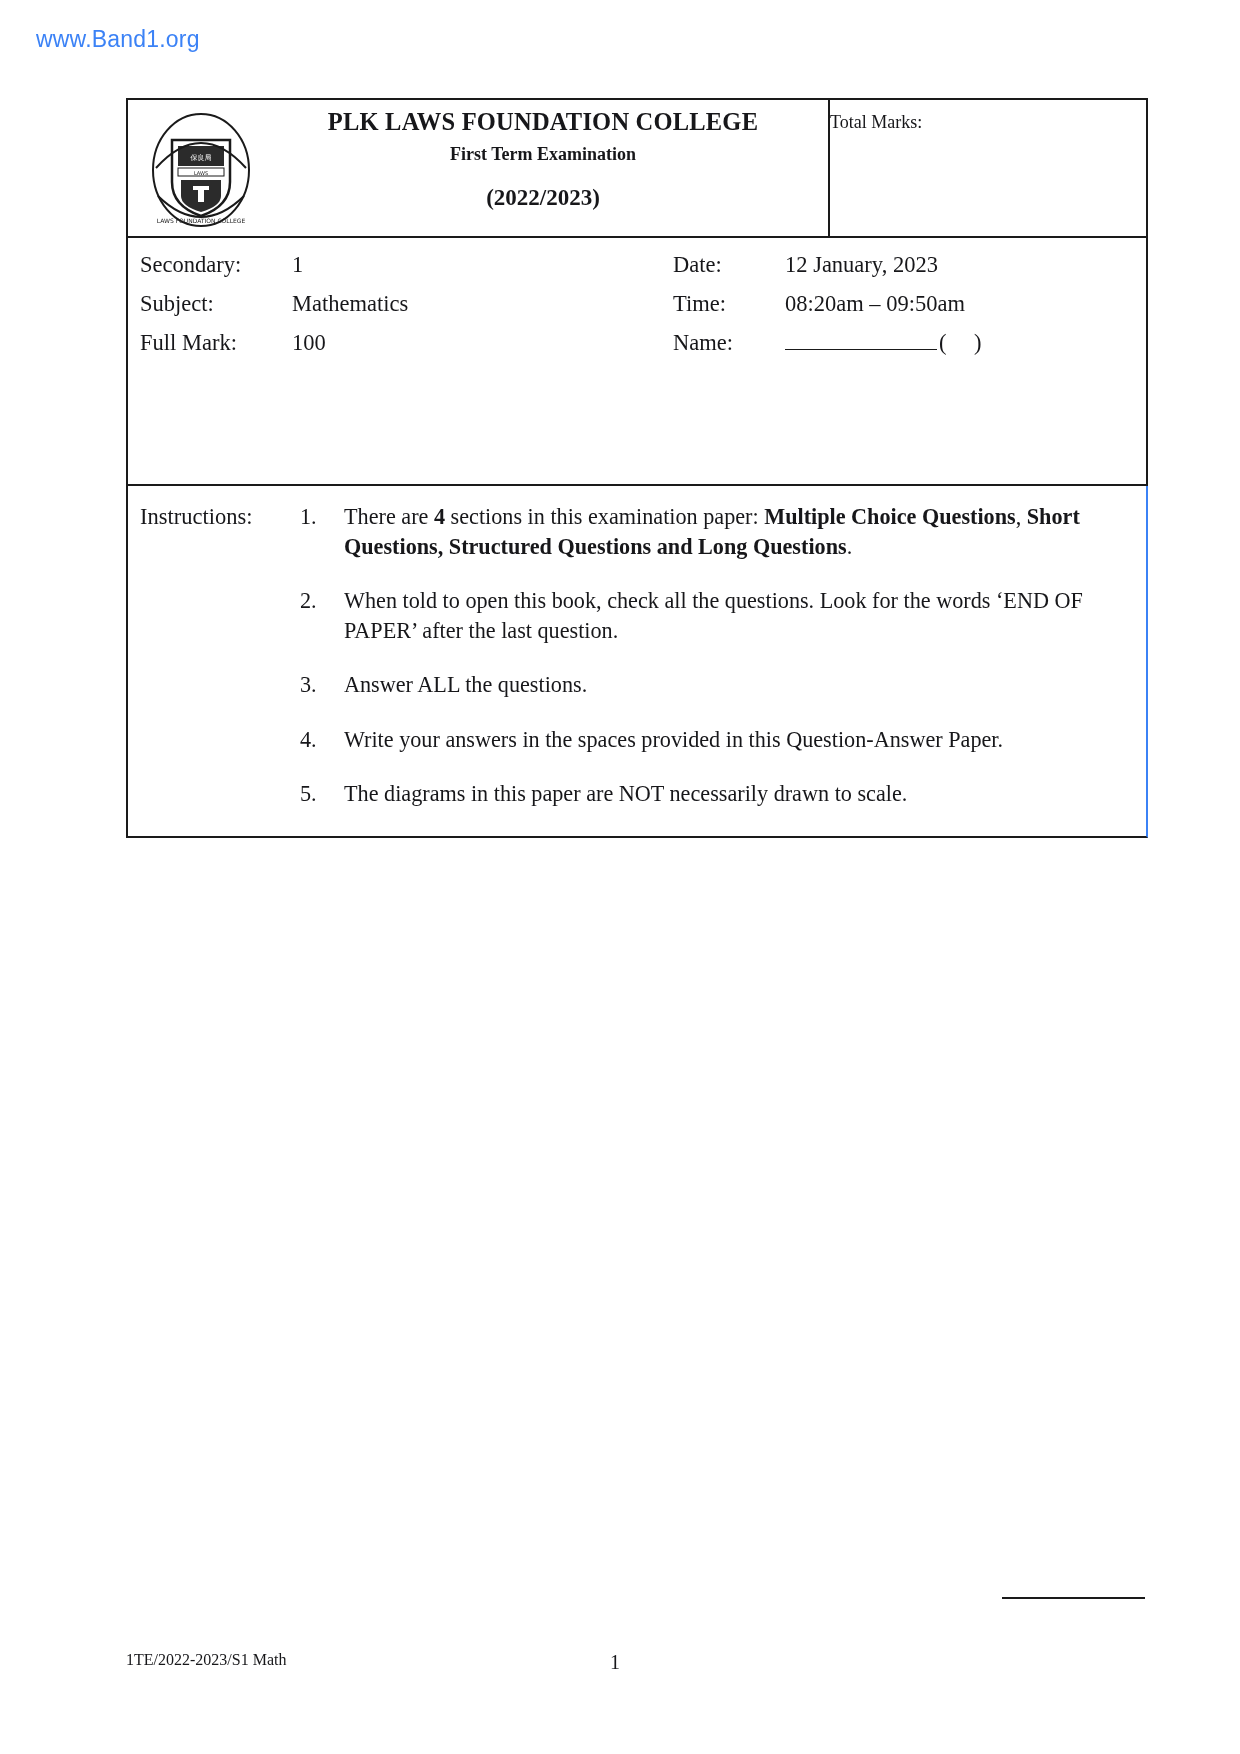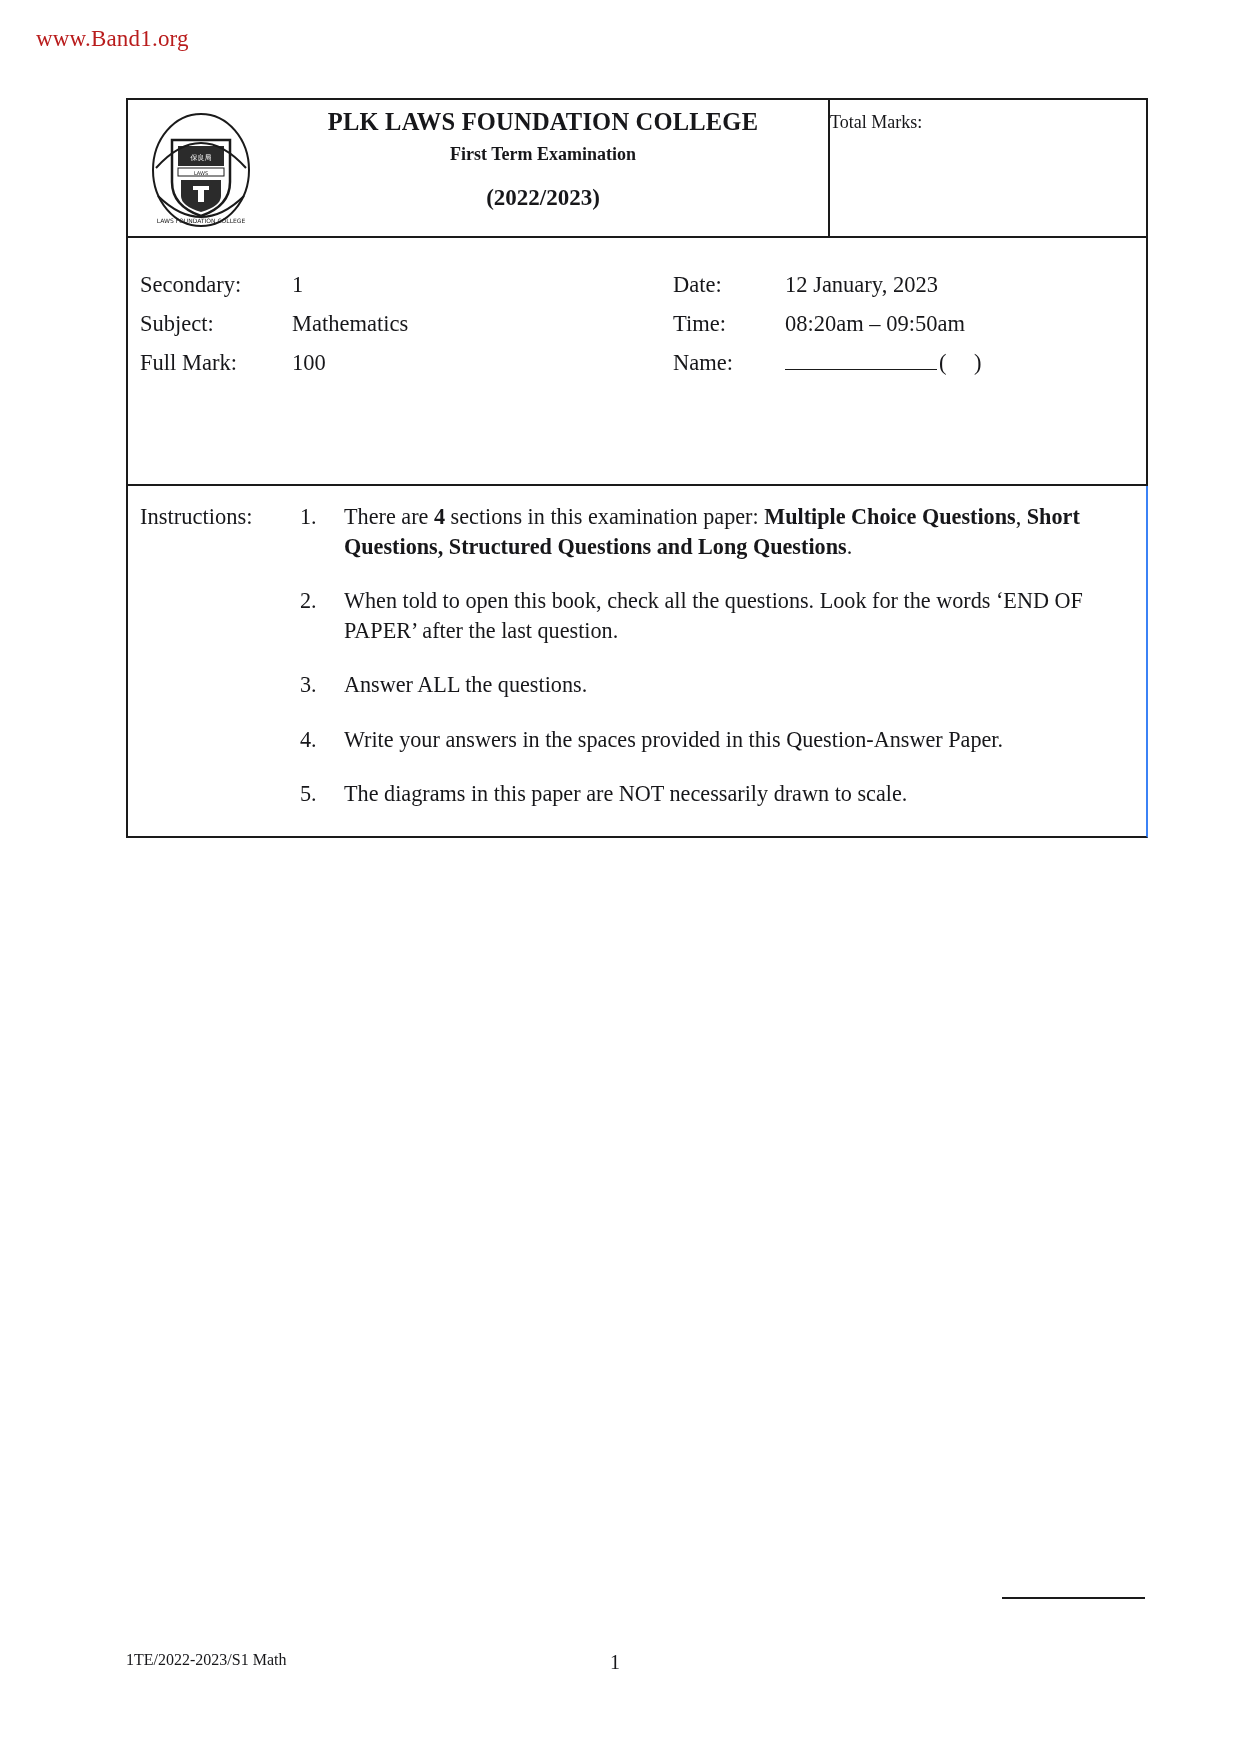--- a/index.html
+++ b/index.html
@@ -13,23 +13,23 @@
     position: relative;
     font-family: "Liberation Serif", serif;
     color: #17171a;
     overflow: hidden;
   }
 
   .watermark {
     position: absolute;
     top: 26px;
     left: 36px;
-    font-family: Liberation Serif, serif;
+    font-family: Liberation Sans, sans-serif;
     font-size: 23px;
-    color: #b91c1c;
+    color: #3b82f6;
     letter-spacing: 0.2px;
   }
 
   .sheet {
     position: absolute;
     left: 126px;
     top: 98px;
     width: 1022px;
   }
 
@@ -110,21 +110,20 @@
   }
   .p-row {
     display: flex;
     align-items: baseline;
     height: 39px;
     font-size: 22.5px;
   }
   .p-label {
     width: 152px;
     flex: 0 0 152px;
-    margin-top: 20px;
   }
   .p-right .p-label {
     width: 112px;
     flex: 0 0 112px;
   }
   .p-value {
     flex: 1 1 auto;
     white-space: nowrap;
   }
   .blank-line {

